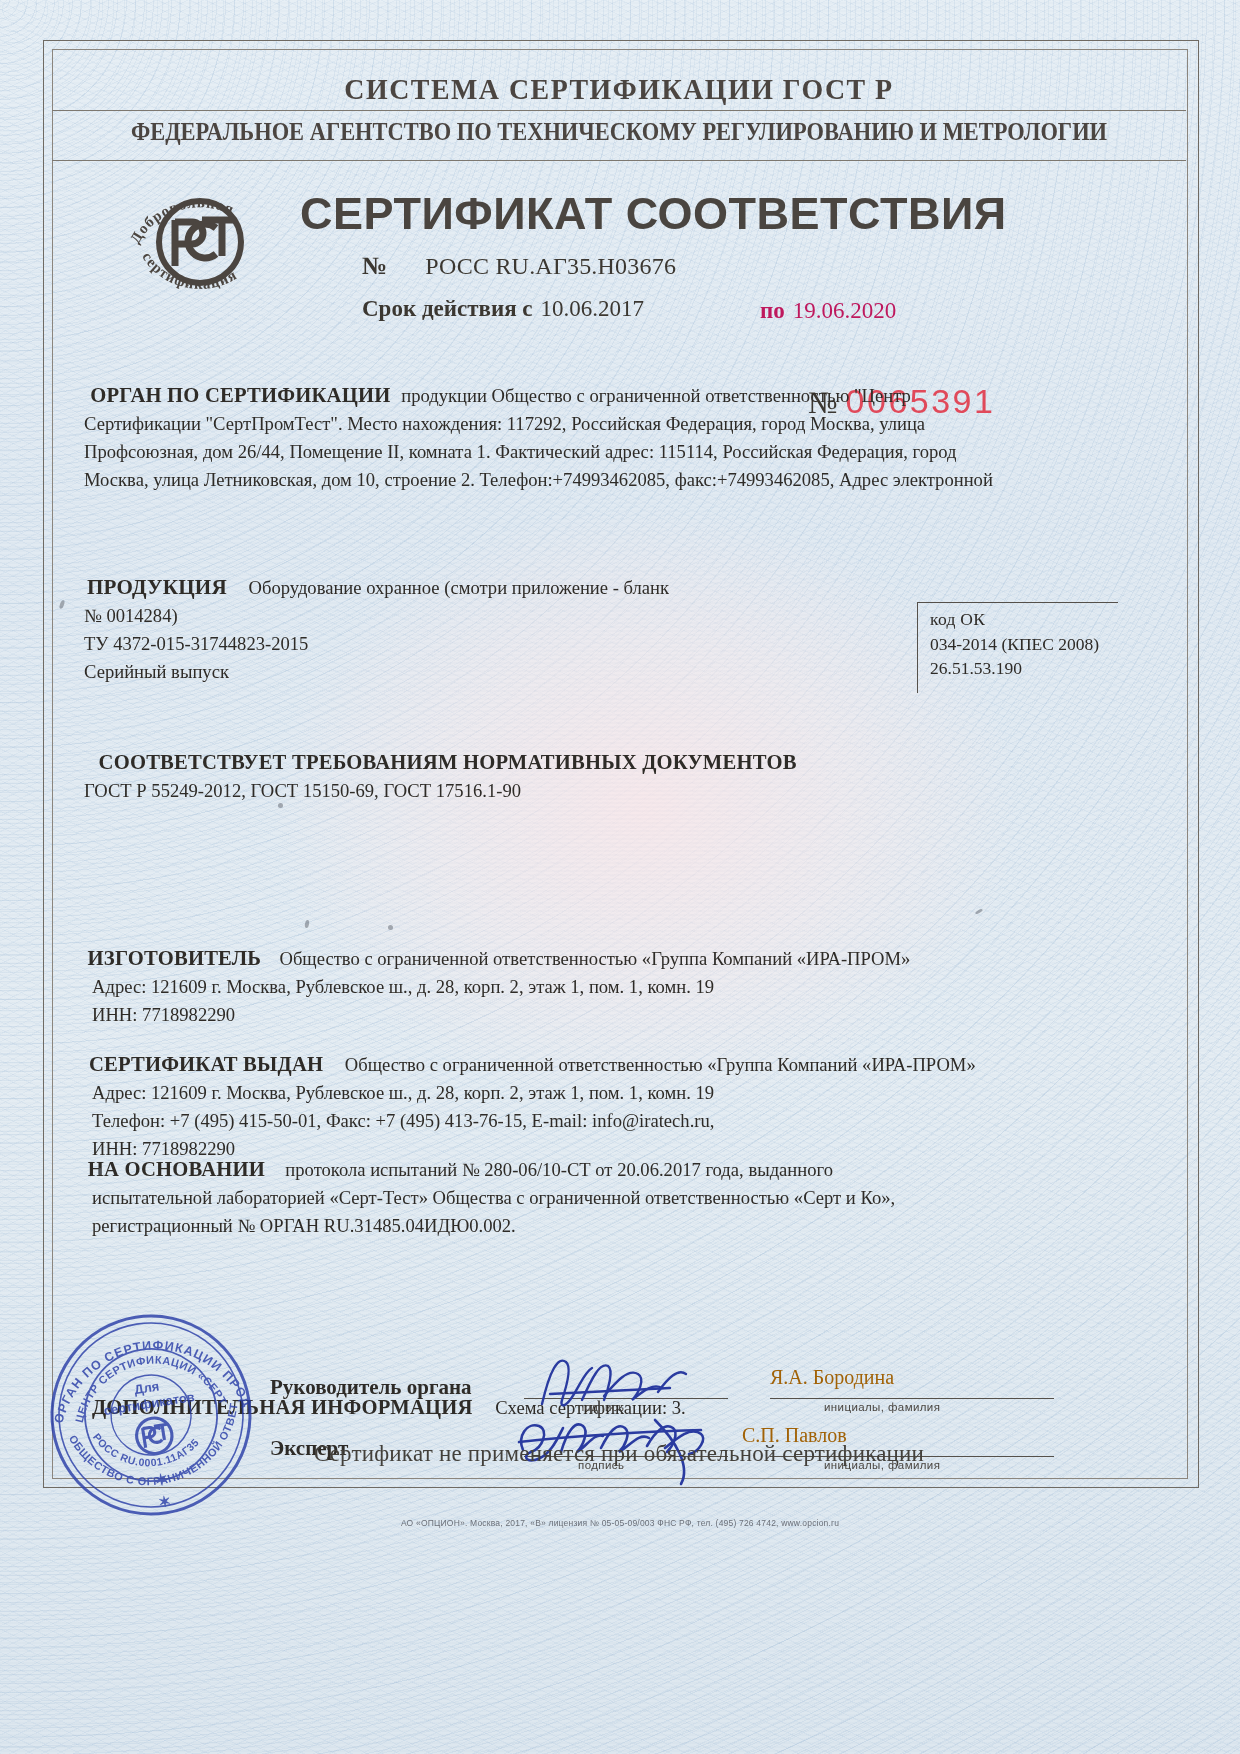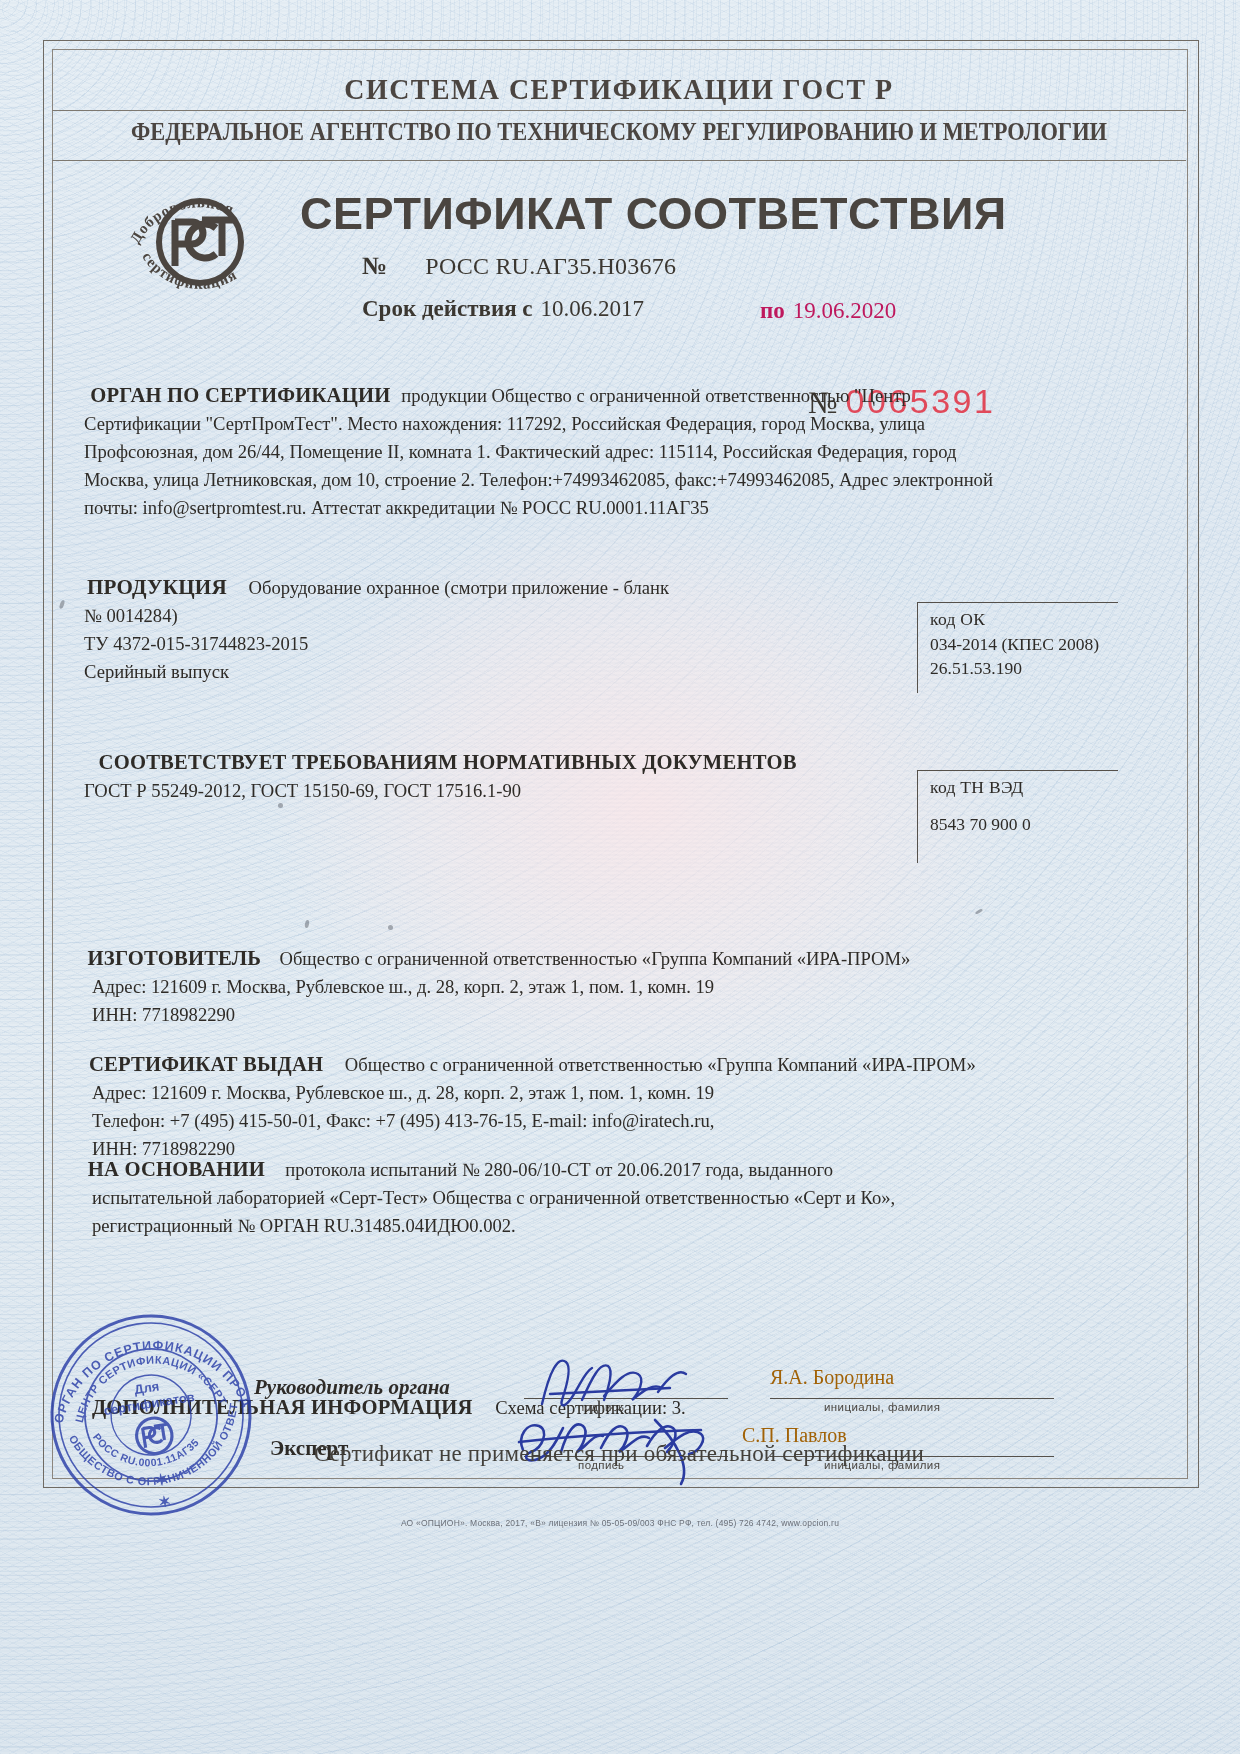--- a/index.html
+++ b/index.html
@@ -164,21 +164,20 @@
     <span>№</span><span class="red">0065391</span>
   </div>
 
   <div class="sec" style="left:84px;top:381px;width:990px;">
     <div class="body">
       <span class="lbl">ОРГАН ПО СЕРТИФИКАЦИИ</span>
       <span>продукции Общество с ограниченной ответственностью "Центр</span>
       <span class="ln">Сертификации "СертПромТест". Место нахождения: 117292, Российская  Федерация, город Москва, улица</span>
       <span class="ln">Профсоюзная, дом 26/44, Помещение II,  комната 1. Фактический адрес: 115114, Российская Федерация, город</span>
       <span class="ln">Москва, улица Летниковская, дом 10, строение 2. Телефон:+74993462085,  факс:+74993462085, Адрес электронной</span>
-      <span class="ln">почты: info@sertpromtest.ru. Аттестат аккредитации № РОСС RU.0001.11АГ35</span>
     </div>
   </div>
 
   <div class="sec" style="left:84px;top:573px;width:760px;">
     <div class="body">
       <span class="lbl" style="font-size:22px;">ПРОДУКЦИЯ</span>
       <span style="margin-left:14px;">Оборудование охранное (смотри приложение - бланк</span>
       <span class="ln">№ 0014284)</span>
       <span class="ln">ТУ 4372-015-31744823-2015</span>
       <span class="ln">Серийный выпуск</span>
@@ -189,24 +188,20 @@
     <div class="ctitle">код ОК</div>
     <div class="cval">034-2014 (КПЕС 2008)</div>
     <div class="cval">26.51.53.190</div>
   </div>
 
   <div class="sec" style="left:84px;top:750px;width:820px;">
     <div class="lbl" style="font-size:21.5px;">СООТВЕТСТВУЕТ ТРЕБОВАНИЯМ НОРМАТИВНЫХ ДОКУМЕНТОВ</div>
     <div class="body" style="margin-top:2px;">ГОСТ Р 55249-2012, ГОСТ 15150-69, ГОСТ 17516.1-90</div>
   </div>
 
-  <div class="codebox" style="left:917px;top:770px;width:200px;height:92px;">
-    <div class="ctitle">код ТН ВЭД</div>
-    <div class="cval" style="padding-top:12px;">8543 70 900 0</div>
-  </div>
 
   <div class="sec" style="left:84px;top:944px;width:1000px;">
     <div class="body">
       <span class="lbl" style="font-size:21.5px;">ИЗГОТОВИТЕЛЬ</span>
       <span style="margin-left:10px;">Общество с ограниченной ответственностью «Группа Компаний «ИРА-ПРОМ»</span>
       <span class="ln" style="padding-left:8px;">Адрес: 121609 г. Москва, Рублевское ш., д. 28, корп. 2, этаж 1, пом. 1, комн. 19</span>
       <span class="ln" style="padding-left:8px;">ИНН: 7718982290</span>
     </div>
   </div>
 
@@ -272,21 +267,21 @@
           <path d="M 14,-11 A 14,14 0 1 0 14,10" fill="none" stroke="#2b3fa8" stroke-width="6"></path>
           <path d="M 2,-18 L 28,-18" stroke="#2b3fa8" stroke-width="6"></path>
           <path d="M 18,-18 L 18,11" stroke="#2b3fa8" stroke-width="6"></path>
         </g>
         <text x="115" y="186" text-anchor="middle" font-family="Liberation Sans, sans-serif" font-size="16" font-weight="bold" fill="#2b3fa8">✶</text>
         <text x="115" y="208" text-anchor="middle" font-family="Liberation Sans, sans-serif" font-size="15" font-weight="bold" fill="#2b3fa8">✶</text>
       </g>
     </svg>
   </div>
 
-  <div class="sigrow" style="left:254px;top:1375px;font-style:italic;">Руководитель органа</div>
+  <div class="sigrow" style="left:270px;top:1375px;">Руководитель органа</div>
   <div class="sigline" style="left:524px;top:1398px;width:204px;"></div>
   <div class="sigcap" style="left:578px;top:1401px;">подпись</div>
   <div class="signame" style="left:770px;top:1366px;">Я.А. Бородина</div>
   <div class="sigline" style="left:770px;top:1398px;width:284px;"></div>
   <div class="sigcap" style="left:824px;top:1401px;">инициалы, фамилия</div>
 
   <div class="sigrow" style="left:270px;top:1436px;">Эксперт</div>
   <div class="sigline" style="left:524px;top:1456px;width:204px;"></div>
   <div class="sigcap" style="left:578px;top:1459px;">подпись</div>
   <div class="signame" style="left:742px;top:1424px;">С.П. Павлов</div>

